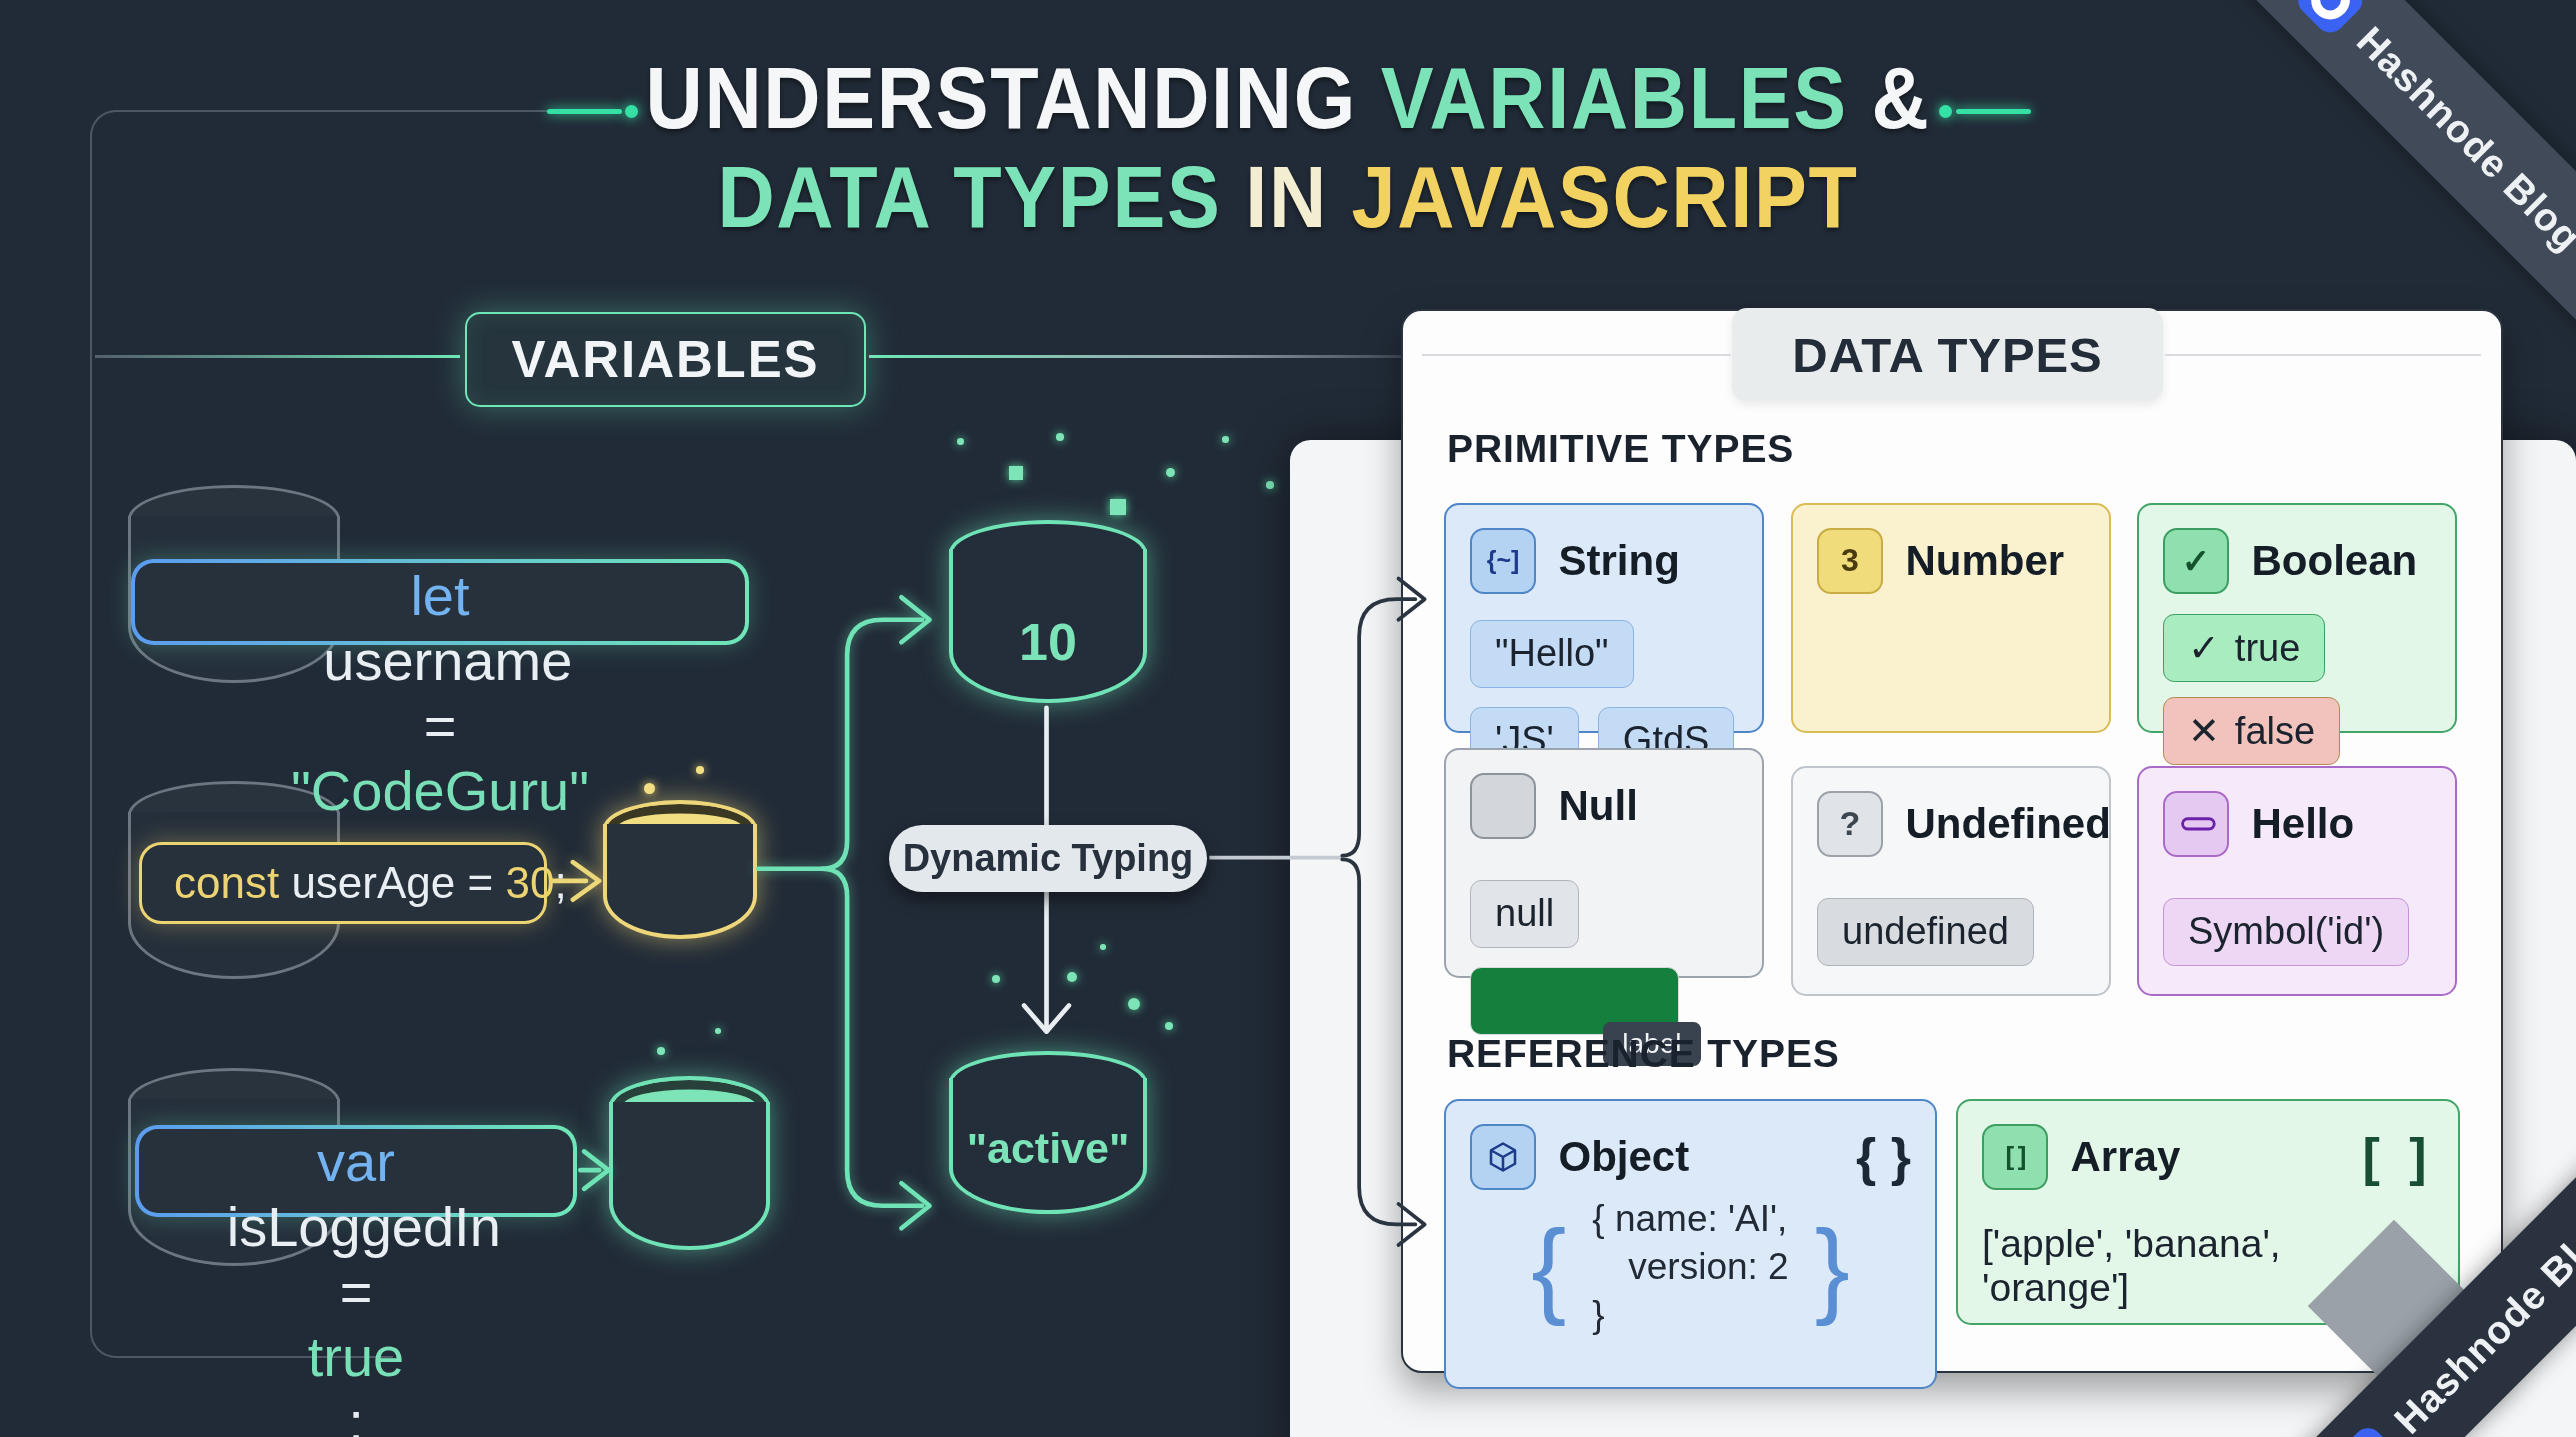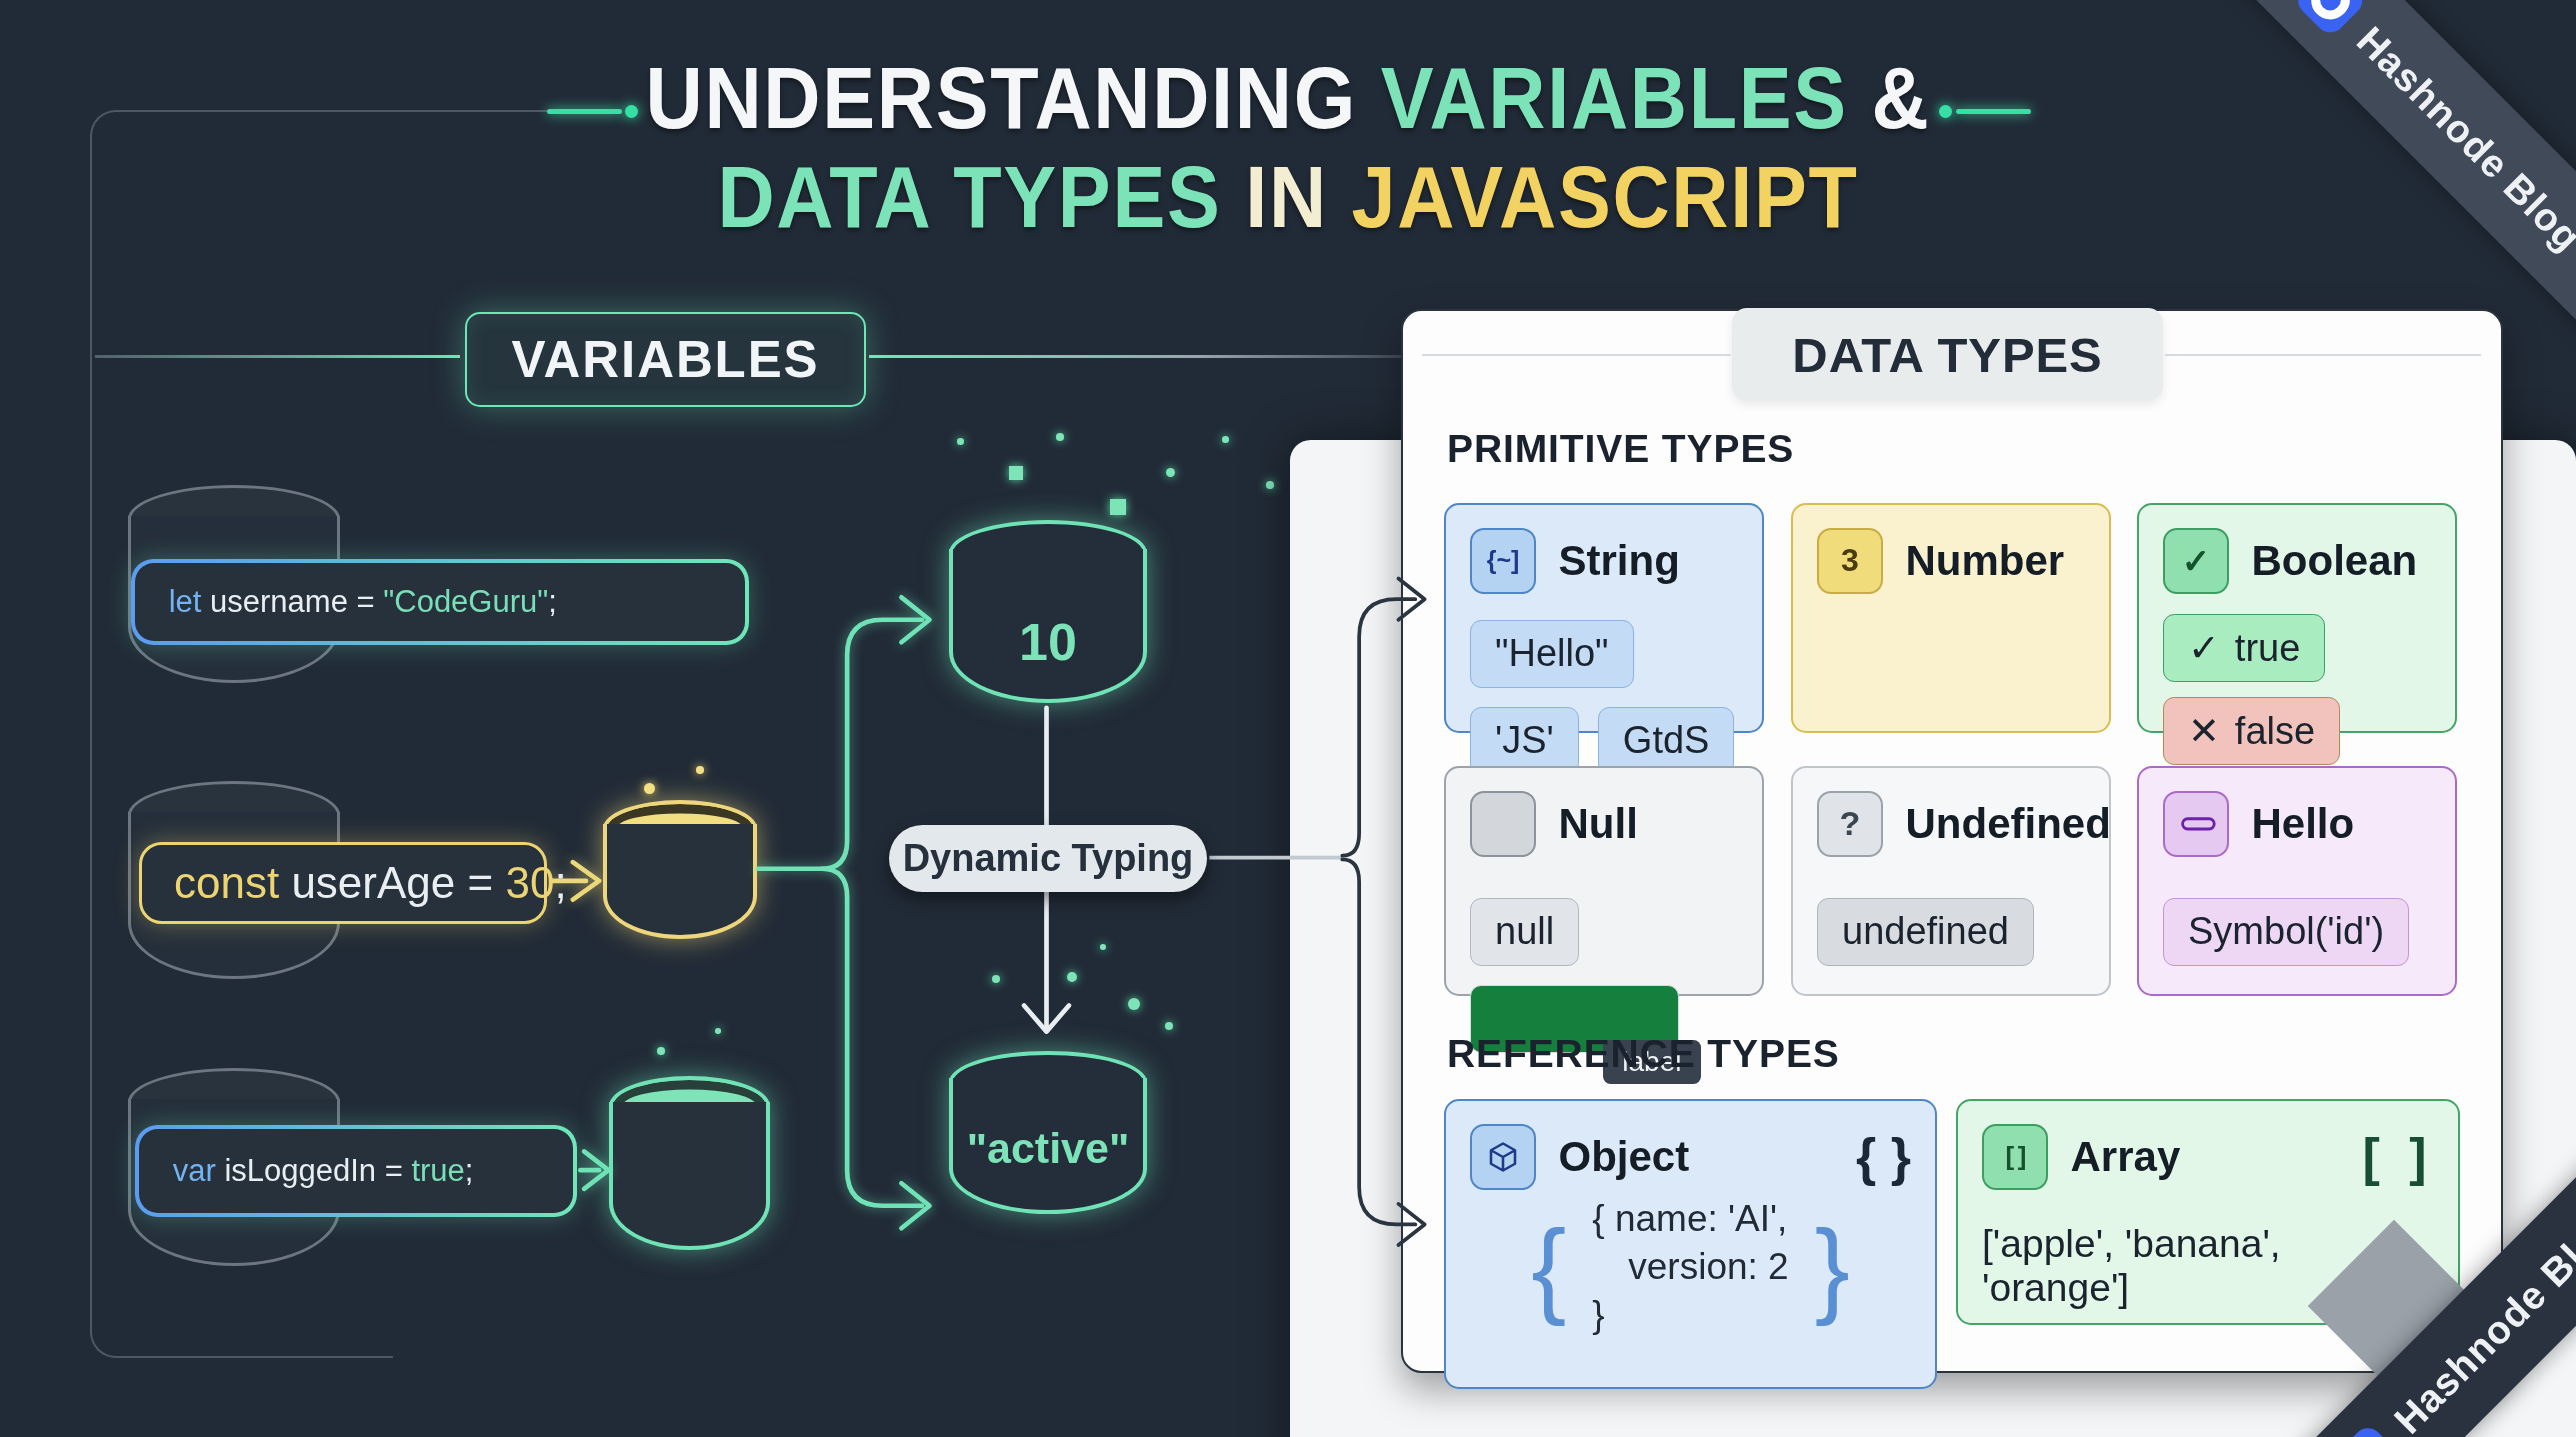--- a/index.html
+++ b/index.html
@@ -32,21 +32,21 @@
   .cyl .body{position:absolute;left:0;right:0;bottom:0;border-style:solid;border-top:none;}
   .cyl .top{position:absolute;left:0;right:0;top:0;border-style:solid;border-radius:50%;}
   .cyl .label{position:absolute;left:0;right:0;text-align:center;font-weight:bold;}
   .glow-mint{filter:drop-shadow(0 0 13px rgba(110,231,183,.5));}
   .glow-yellow{filter:drop-shadow(0 0 13px rgba(238,214,122,.55));}
   
   .gpill{border-radius:22.5px;padding:3.7px;background:linear-gradient(90deg,#5b9cf0,#6ee7b7);
          box-shadow:0 0 24px rgba(110,231,183,.30);}
   .gpill .inner{width:100%;height:100%;box-sizing:border-box;border-radius:19px;
          background:#27313c;display:flex;align-items:center;padding:0 34px;
-         font-size:31px;white-space:pre;}
+         font-size:56px;white-space:pre;flex-direction:column;}
   .ypill{border-radius:22.5px;border:3.7px solid #ecd472;background:#27313c;display:flex;
          align-items:center;padding:12px 32px;font-size:44px;white-space:pre;
          box-shadow:0 0 24px rgba(238,212,114,.35);box-sizing:border-box;}
   .kw-b{color:#74b3f2;} .kw-y{color:#ecd472;} .pl{color:#e9eef3;}
   .vm{color:#79dfb7;} .vy{color:#ecd472;}
   
   .dyn{left:889px;top:825px;width:318px;height:67px;border-radius:37px;background:#e3e8ec;
        display:flex;align-items:center;justify-content:center;font-size:38px;font-weight:700;
        color:#27313d;box-shadow:0 7.5px 17px rgba(0,0,0,.45);}
   
@@ -222,21 +222,21 @@
             <i style="font-style:normal;">✓</i>
             <span>true</span>
           </span>
         <span class="chip bad">
             <i style="font-style:normal;">✕</i>
             <span>false</span>
           </span>
       </div>
     </div>
 
-    <div class="tcard c-gray" style="left:41px;top:455px;width:320px;height:230px;">
+    <div class="tcard c-gray" style="left:41px;top:437px;width:320px;height:230px;">
       <div class="hd">
           <span class="icochip"></span>
         <span>Null</span>
         </div>
       <div class="chips" style="margin-top:41px;">
         <span class="chip">null</span>
         <span class="chip empty">
           <span class="label-tag">label</span>
         </span>
       </div>

